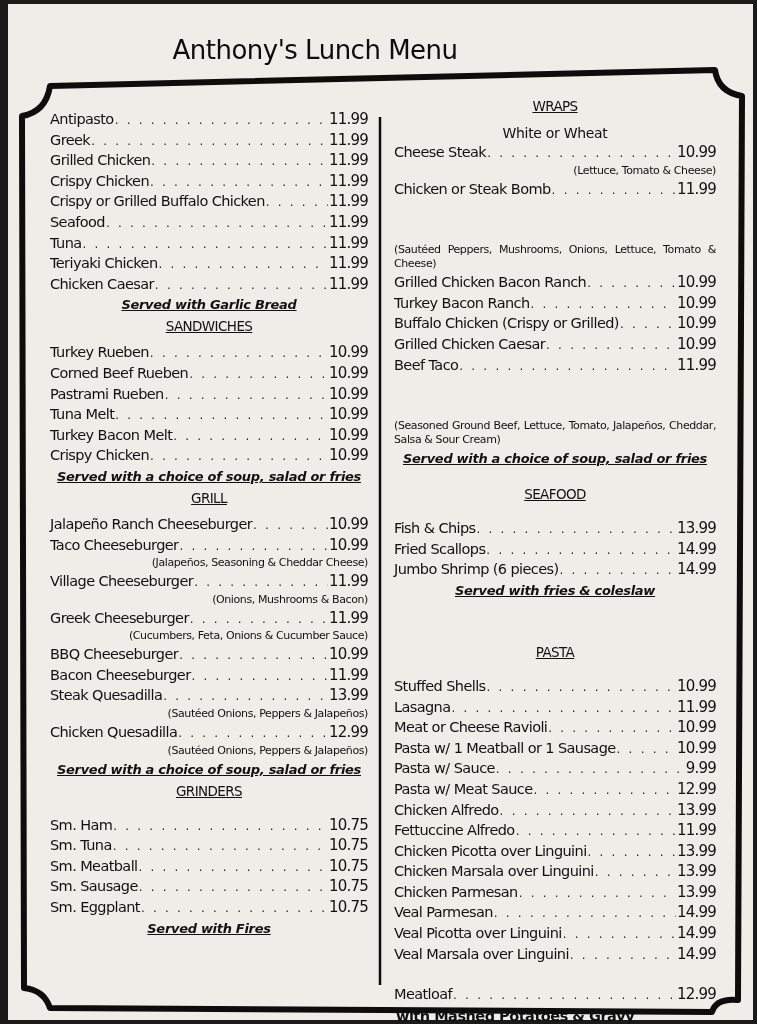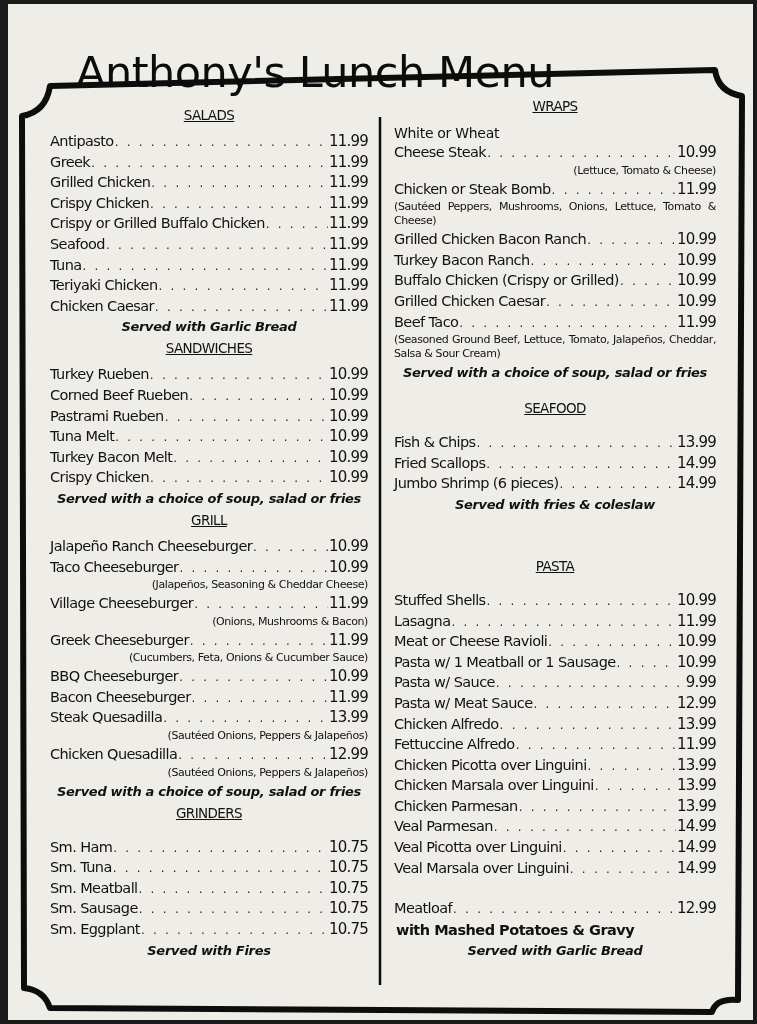--- a/index.html
+++ b/index.html
@@ -9,67 +9,66 @@
     font-family: "DejaVu Sans", sans-serif;
     color: #111;
     position: relative;
   }
   .sheet {
     position: absolute; left: 8px; top: 4px; width: 745px; height: 1016px;
     background: #efede8;
   }
   .title {
     position: absolute; left: 0; top: 18px; width: 630px; text-align: center;
-    font-size: 43px; letter-spacing: -0.5px; font-weight: normal;
+    font-size: 26px; letter-spacing: -0.5px; font-weight: normal;
     font-family: "DejaVu Sans", sans-serif; color: #0c0c0c;
   }
   svg.frame { position: absolute; left: 0; top: 0; }
   .col { position: absolute; }
   .col.left { left: 50px; top: 104px; width: 318px; }
   .col.right { left: 394px; top: 95px; width: 322px; }
   .heading {
     text-align: center; font-size: 13.5px; text-decoration: underline;
     letter-spacing: -0.6px; margin: 0; line-height: 22px; font-weight: normal;
   }
-  .subhead { font-size: 14px; line-height: 20px; letter-spacing: -0.3px; }
+  .subhead { text-align: center; font-size: 14px; line-height: 20px; letter-spacing: -0.3px; }
   .item {
     display: flex; align-items: baseline; font-size: 14.5px; line-height: 19.6px;
     letter-spacing: -0.6px; white-space: nowrap;
   }
   .item .name { flex: 0 0 auto; }
   .item .dots {
     flex: 1 1 auto; overflow: hidden; margin: 0 1px;
     letter-spacing: 2.2px; font-size: 12px; color: #222;
   }
   .item .dots::before { content: ". . . . . . . . . . . . . . . . . . . . . . . . . . . . . . . . . . . . . . . . . . . . . . . . . . . . . . . ."; }
   .item .price { flex: 0 0 auto; font-size: 15px; letter-spacing: -0.8px; }
   .desc { font-size: 11px; line-height: 14px; letter-spacing: -0.4px; margin-bottom: 2px; text-align: right; }
-  .desc.just { text-align: justify; }
+  .desc.just { text-align: justify; margin-top: 43px; }
   .note {
     text-align: center; font-style: italic; font-weight: bold; font-size: 13px;
-    line-height: 20px; letter-spacing: -0.3px;
+    line-height: 20px; letter-spacing: -0.3px; text-decoration: underline;
   }
   .gap-s { height: 6px; } .gap-m { height: 14px; } .gap-l { height: 40px; }
   .extra { font-size: 14.5px; line-height: 21px; letter-spacing: -0.5px; padding-left: 5px; font-weight: bold; }
 </style>
 </head>
 <body>
 
 <div class="sheet"></div>
 
 <svg class="frame" width="757" height="1024">
   <path d="M 50 86 L 715 70 Q 718 92 742 96 L 738 1000 Q 716 998 712 1012 L 50 1008 Q 44 990 24 988 L 22 116 Q 46 112 50 86 Z" fill="none" stroke="#0d0d0d" stroke-width="6" stroke-linejoin="round"></path>
   <line x1="380" y1="117" x2="380" y2="985" stroke="#0d0d0d" stroke-width="2.5"></line>
 </svg>
 
 <h1 class="title">Anthony's Lunch Menu</h1>
 
 <div class="col left">
   <section>
-    <h2 class="heading">SALADS</h2>
     <div class="gap-s"></div>
     <div>
         <div class="item">
           <span class="name">Antipasto</span>
           <span class="dots"></span>
           <span class="price">11.99</span>
         </div>
         <div class="item">
           <span class="name">Greek</span>
           <span class="dots"></span>

